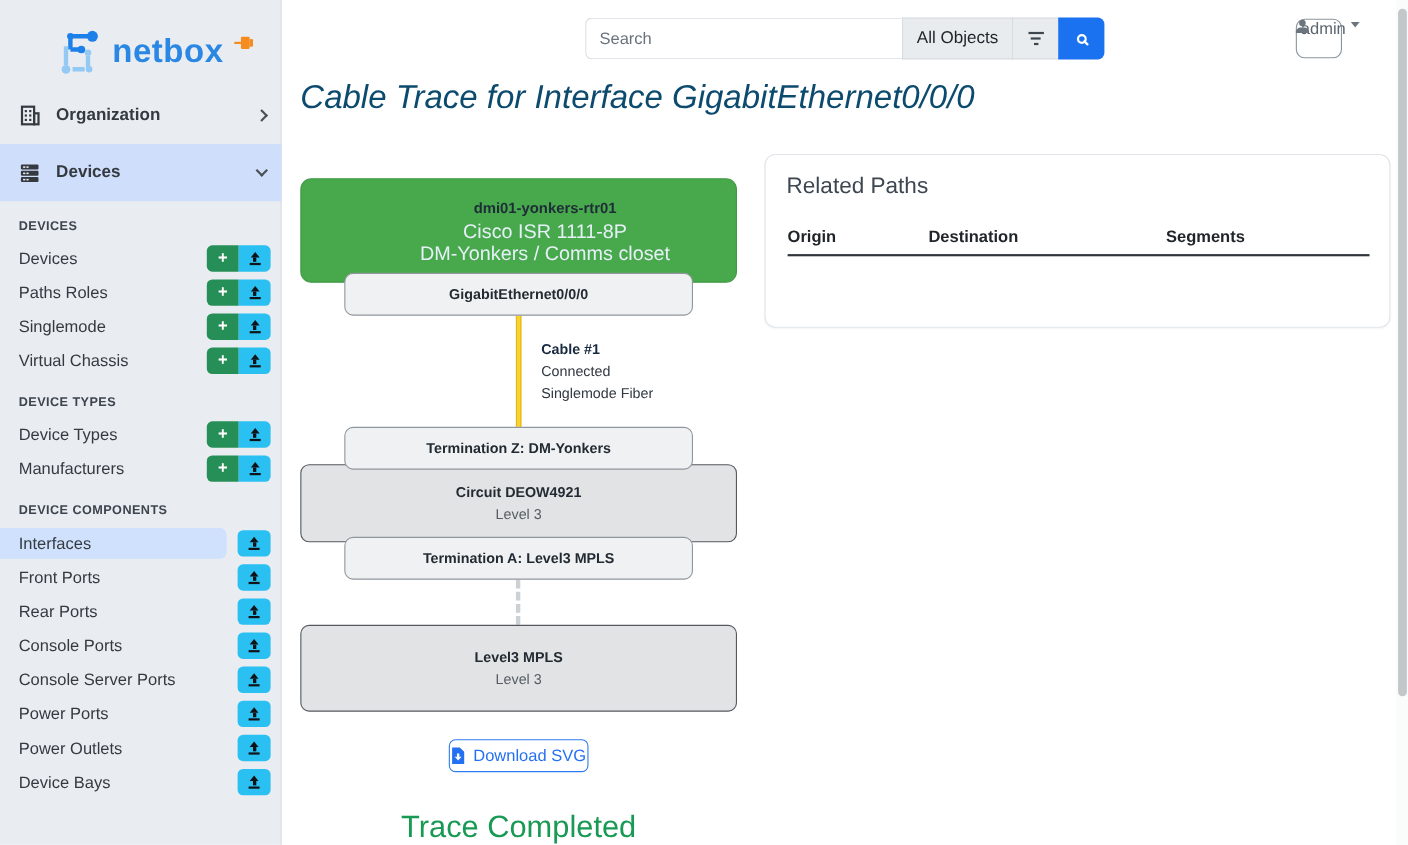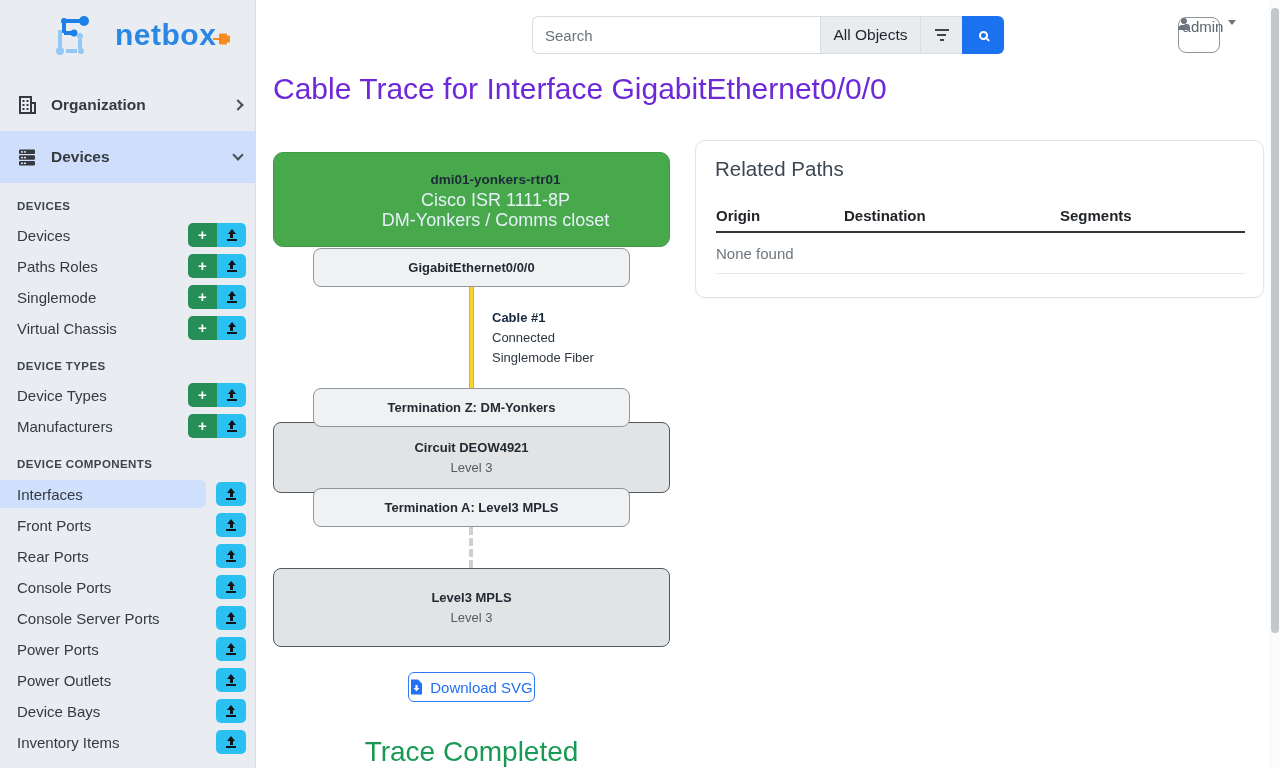--- a/index.html
+++ b/index.html
@@ -9,21 +9,21 @@
     --pin-orange:#f68b1f;
   }
   *{margin:0;padding:0;box-sizing:border-box;}
   html,body{width:1280px;height:768px;overflow:hidden;background:#fff;
     font-family:"Liberation Sans","DejaVu Sans",sans-serif;}
 
   
   #sidebar{position:absolute;left:0;top:0;width:256px;height:768px;background:var(--sidebar-bg);
     border-right:1px solid #d9dde2;}
   #logo-row{position:absolute;left:0;top:0;width:256px;height:78px;}
-  #logo{position:absolute;left:50px;top:12px;display:flex;align-items:center;gap:21px;}
+  #logo{position:absolute;left:50px;top:24px;display:flex;align-items:center;gap:8px;}
   #logo-text{font-size:30px;font-weight:700;color:var(--brand-blue);letter-spacing:.5px;}
   #pin{position:absolute;left:211px;top:30px;width:22px;height:18px;}
 
   .navitem{position:absolute;left:0;width:256px;height:52px;display:flex;align-items:center;
     padding:0 14px 0 16px;cursor:pointer;}
   .navitem.selected{background:var(--sidebar-selected);}
   .navitem .nlabel{font-size:15.5px;font-weight:700;color:#343a40;margin-left:13px;flex:1;}
   .chev{width:8px;height:8px;border-right:2px solid #495057;border-bottom:2px solid #495057;display:inline-block;}
   .chev.right{transform:rotate(-45deg);}
   .chev.down{transform:rotate(45deg);margin-top:-4px;}
@@ -68,25 +68,25 @@
     border:1px solid #8b949c;border-radius:8px;display:flex;align-items:flex-start;justify-content:center;
     gap:5px;cursor:pointer;padding-left:16px;}
   .usr{width:12px;height:12px;position:relative;display:inline-block;}
   .usr::before{content:"";position:absolute;left:3px;top:0;width:6px;height:6px;border-radius:50%;background:#6c757d;}
   .usr::after{content:"";position:absolute;left:0;bottom:0;width:12px;height:5px;border-radius:6px 6px 1px 1px;background:#6c757d;}
   #user-label{font-size:15px;color:#5a6570;}
   .caret{width:0;height:0;border-left:4.5px solid transparent;border-right:4.5px solid transparent;
     border-top:5px solid #6c757d;display:inline-block;margin-top:2px;}
 
   
-  #page-title{position:absolute;left:273px;top:72px;font-size:30px;font-weight:400;color:#6d28d9;}
+  #page-title{position:absolute;left:273px;top:72px;font-size:30px;font-weight:400;color:#0c4a6e;font-style:italic;}
 
   .node{position:absolute;border-radius:8px;display:flex;flex-direction:column;align-items:center;
     justify-content:center;text-align:center;line-height:20px;}
-  #device-box{left:273px;top:152px;width:397px;height:95px;background:var(--device-box-green);
+  #device-box{left:273px;top:162px;width:397px;height:95px;background:var(--device-box-green);
     border:1px solid #419a45;border-radius:10px;z-index:1;padding-left:48px;}
   #device-box .t{font-size:13.5px;font-weight:700;color:#1e2c38;}
   #device-box .s{font-size:18px;color:#e6f0f7;}
   .term{left:313px;width:317px;height:39px;background:var(--box-gray);border:1px solid #8f969d;z-index:3;}
   .term .t{font-size:13px;font-weight:700;color:#222b33;}
   #iface-box{top:248px;}
   #termz-box{top:388px;}
   #terma-box{top:488px;}
   .bignode{left:273px;width:397px;background:var(--box-dark-gray);border:1px solid #54595e;z-index:2;}
   #circuit-box{top:422px;height:71px;}
@@ -353,30 +353,20 @@
   <div class="srow" style="top:666px">
     <span class="slabel">Power Outlets</span>
     <span class="btns">
       <button class="bbtn bimp solo">
           <span class="upl">
             <i class="arr"></i>
           </span>
         </button>
     </span>
   </div>
-  <div class="srow" style="top:728px">
-    <span class="slabel">Inventory Items</span>
-    <span class="btns">
-      <button class="bbtn bimp solo">
-          <span class="upl">
-            <i class="arr"></i>
-          </span>
-        </button>
-    </span>
-  </div>
 </div>
 
 <div id="search-group">
   <input id="search-input" type="text" placeholder="Search" style="">
   <div class="seg" id="scope-seg">All Objects</div>
   <div class="seg" id="filter-seg">
     <span class="flt">
         <i></i>
         <i></i>
         <i></i>
@@ -443,21 +433,18 @@
 <div id="trace-status">Trace Completed</div>
 
 <div id="related-card">
   <div id="related-title">Related Paths</div>
   <div id="rp-table">
     <div class="rp-hrow">
       <div class="rp-h rp-c0">Origin</div>
       <div class="rp-h rp-c1">Destination</div>
       <div class="rp-h rp-c2">Segments</div>
     </div>
-    <div class="rp-row">
-      <div class="rp-empty">None found</div>
-    </div>
   </div>
 </div>
 
 <div id="scrollbar">
   <div id="scroll-thumb"></div>
 </div>
 
 </body></html>

